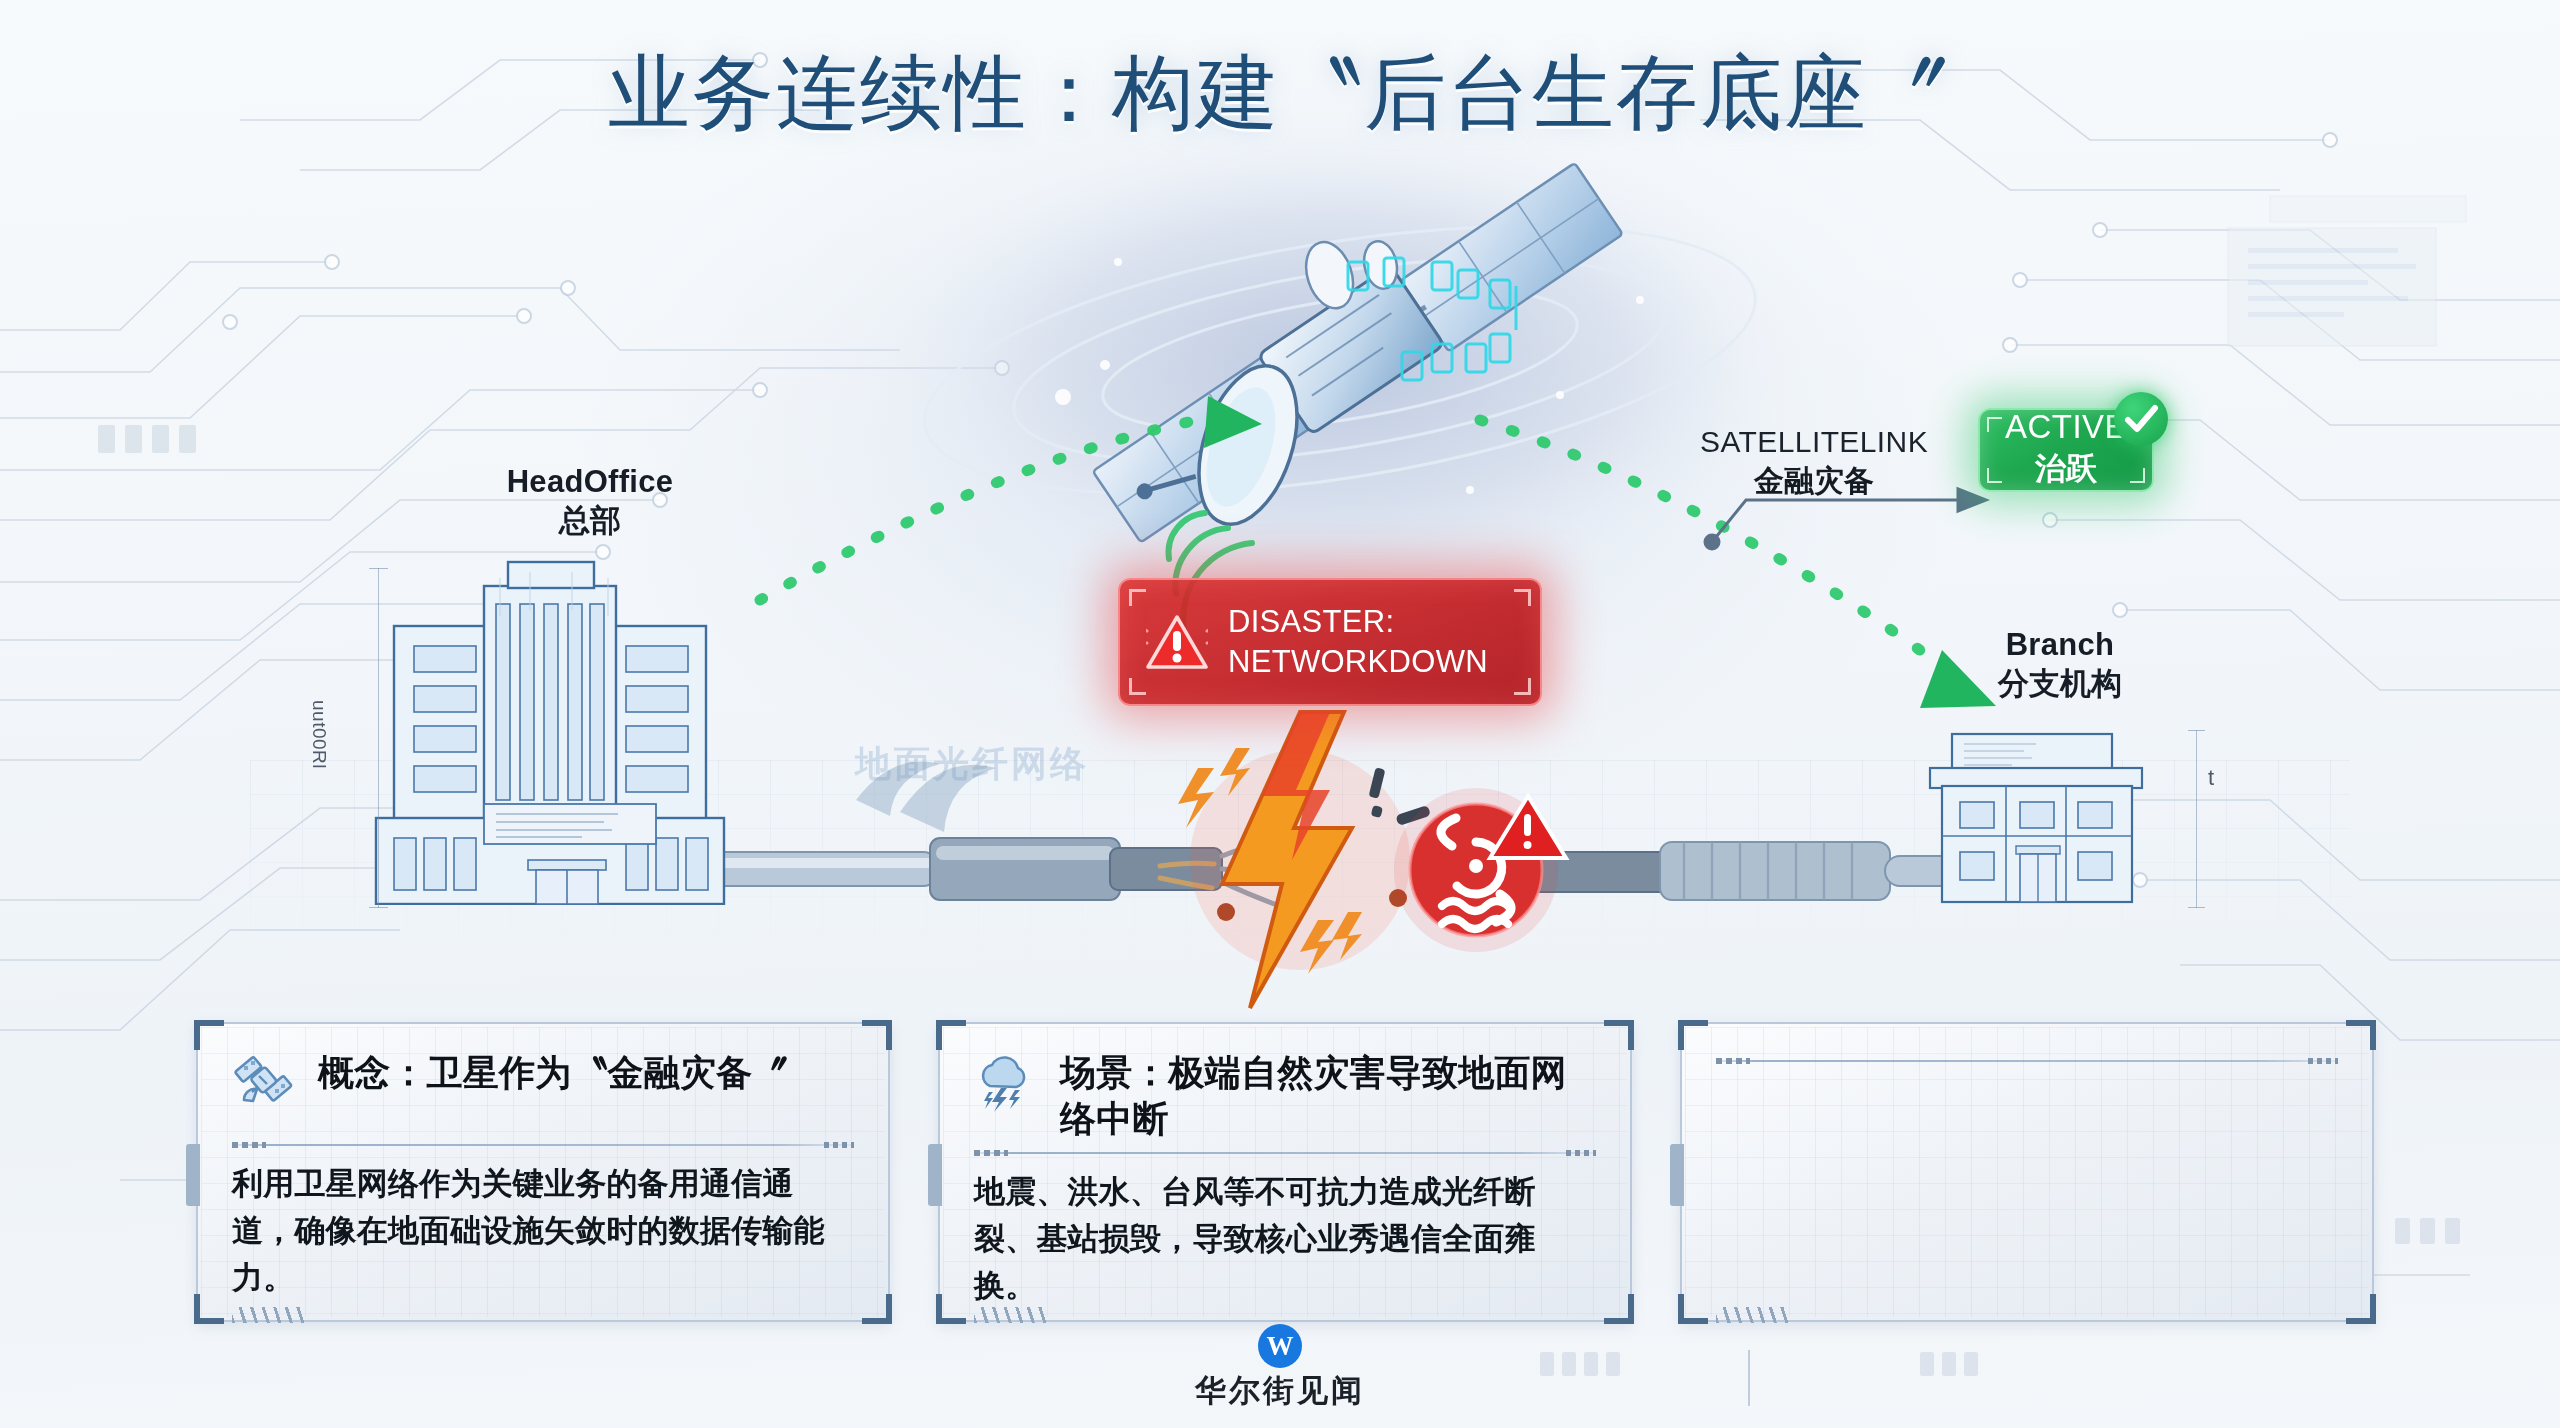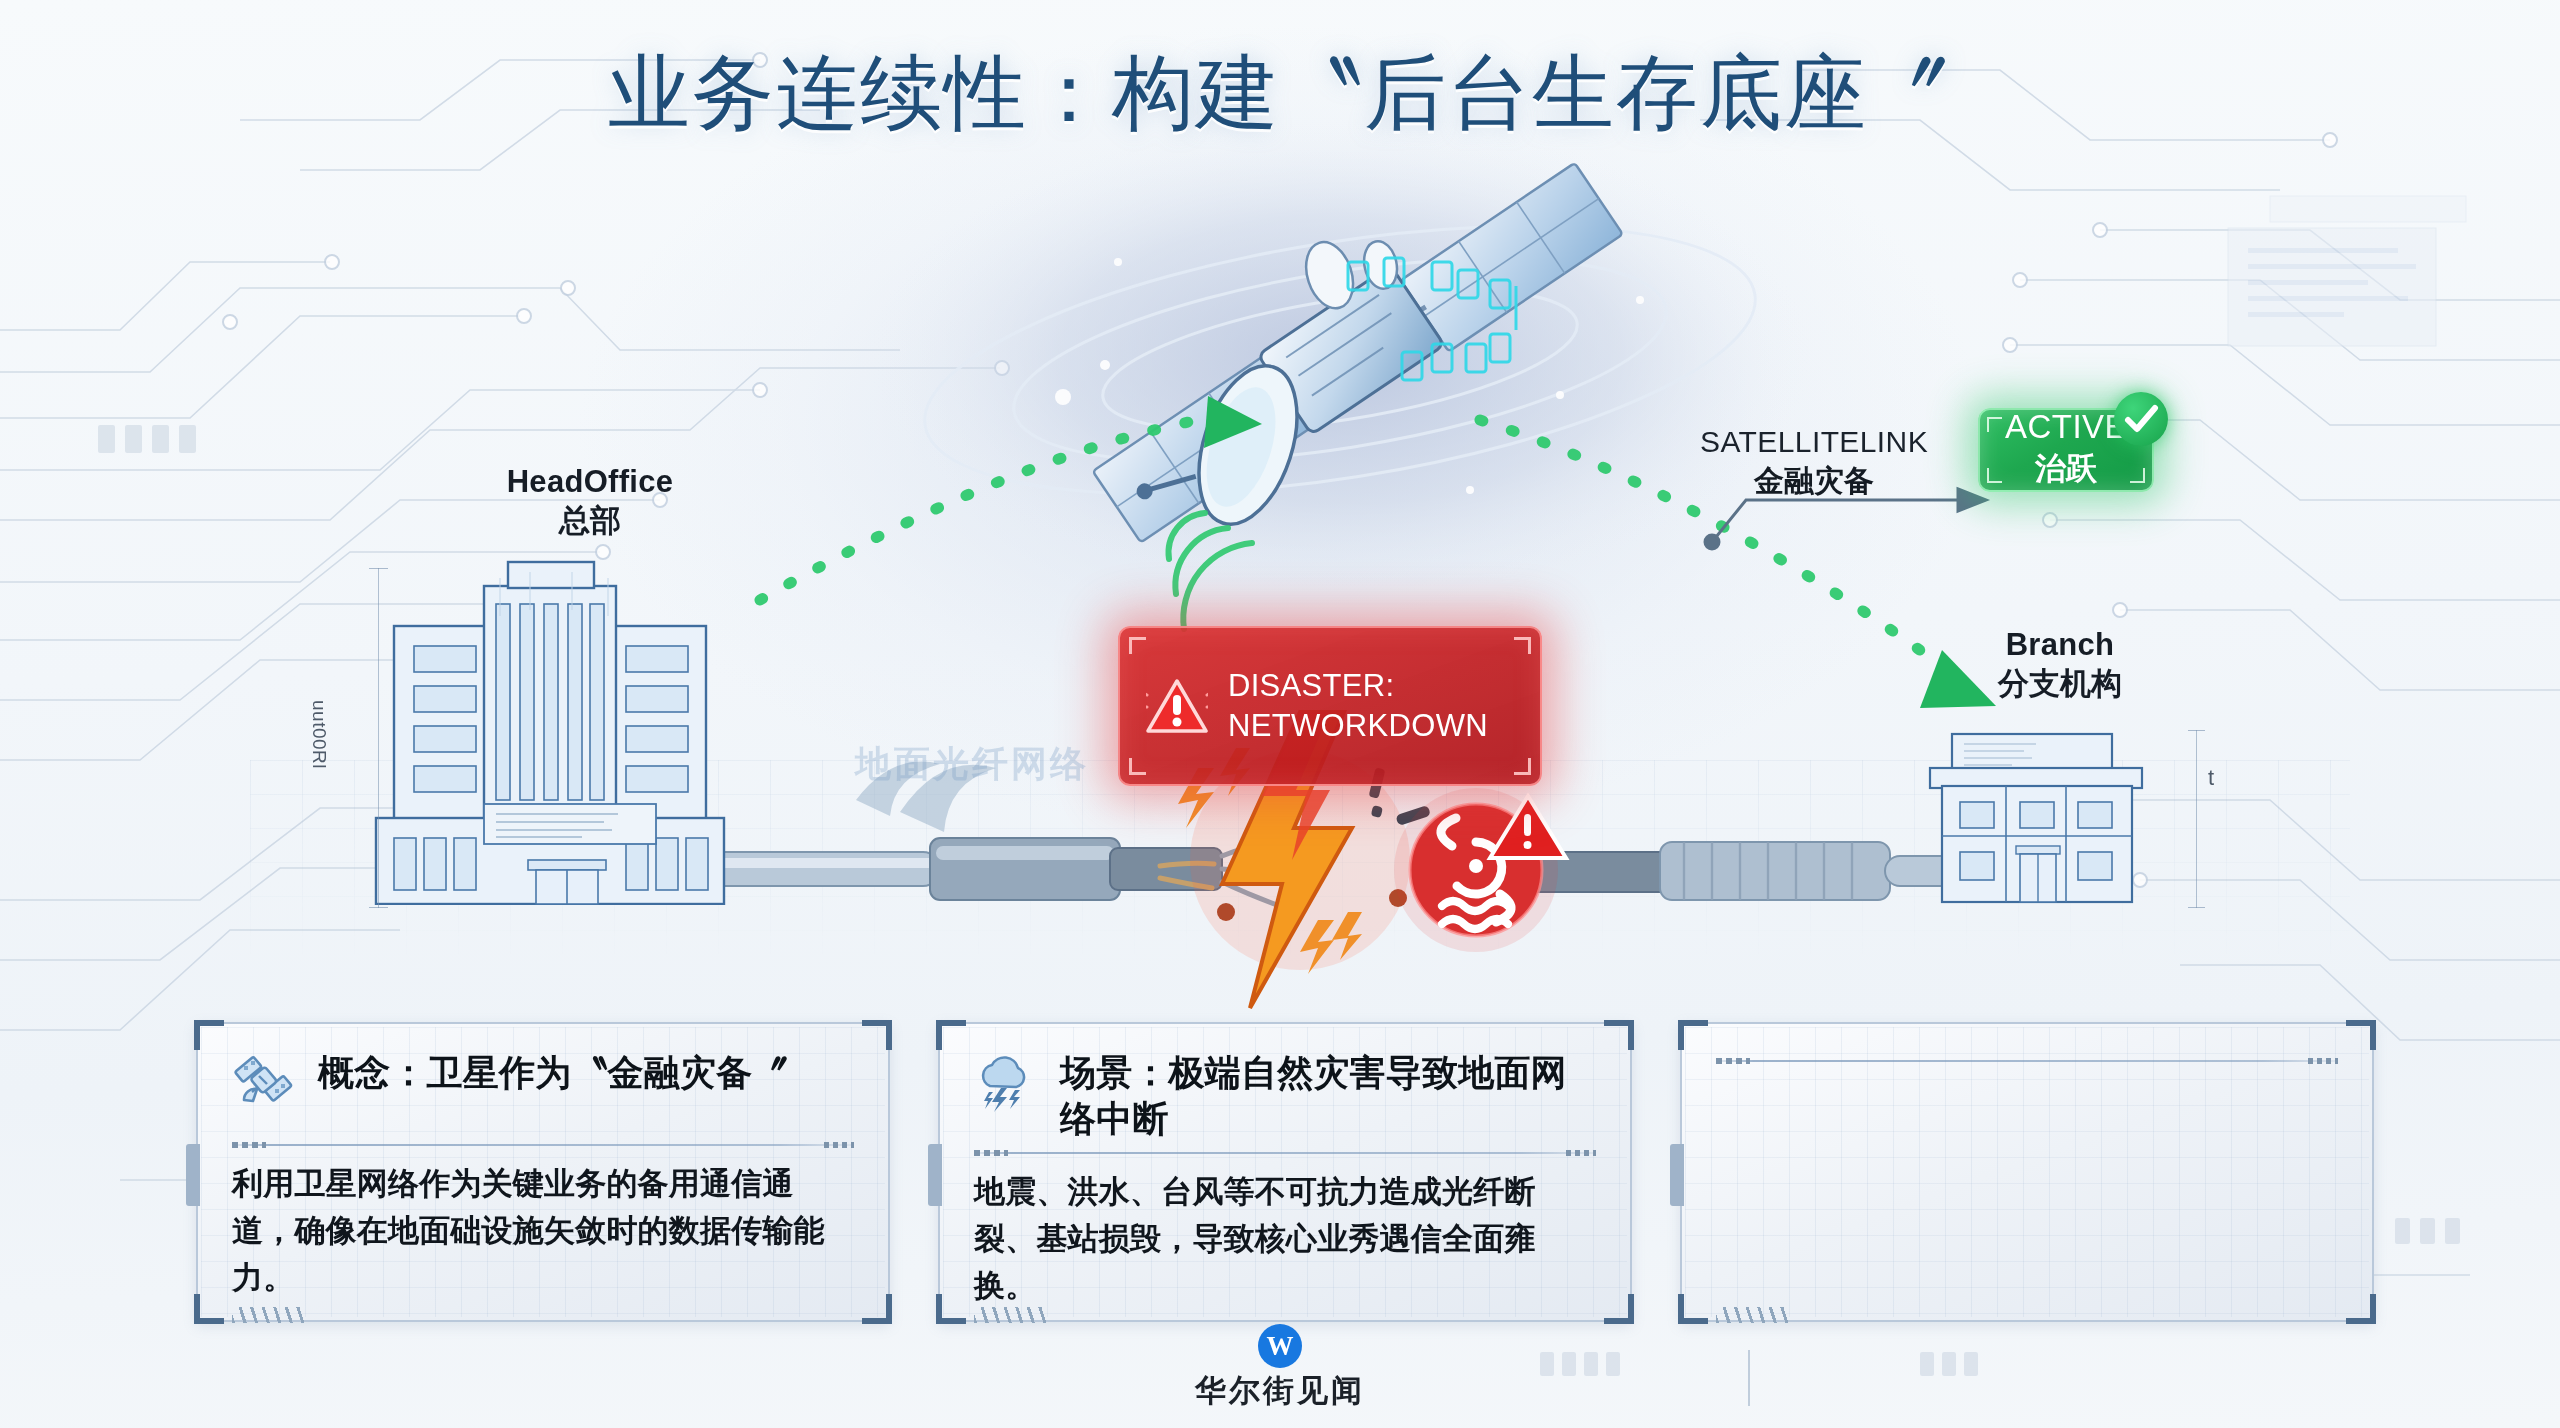--- a/index.html
+++ b/index.html
@@ -165,28 +165,27 @@
     width: 54px; height: 54px; border-radius: 50%;
     background: radial-gradient(circle at 35% 30%, #3ed57a, #17a24a);
     box-shadow: 0 0 18px rgba(40,200,100,.7);
   }
   .badge-check svg { position: absolute; inset: 0; }
 
   
   .disaster {
     position: absolute;
     left: 1118px; top: 578px;
-    width: 424px; height: 160px;
+    width: 424px; height: 128px;
     border-radius: 12px;
     background: linear-gradient(160deg, rgba(214,42,42,.92), rgba(176,22,28,.94));
     border: 2px solid rgba(255,150,150,.85);
     box-shadow: 0 0 46px 14px rgba(230,60,60,.42), inset 0 0 26px rgba(255,120,120,.25);
     display: flex; align-items: center; gap: 20px;
     padding: 0 26px;
-    margin-top: 48px;
   }
   .disaster .warn { width: 62px; height: 58px; flex: none; position: relative; }
   .disaster .txt {
     color: #fff; font-size: 31px; line-height: 1.28; letter-spacing: .3px;
   }
   .disaster .txt .l2 { display: block; }
   .d-corner {
     position: absolute; width: 17px; height: 17px;
     border-color: rgba(255,200,200,.9); border-style: solid; border-width: 0;
   }

